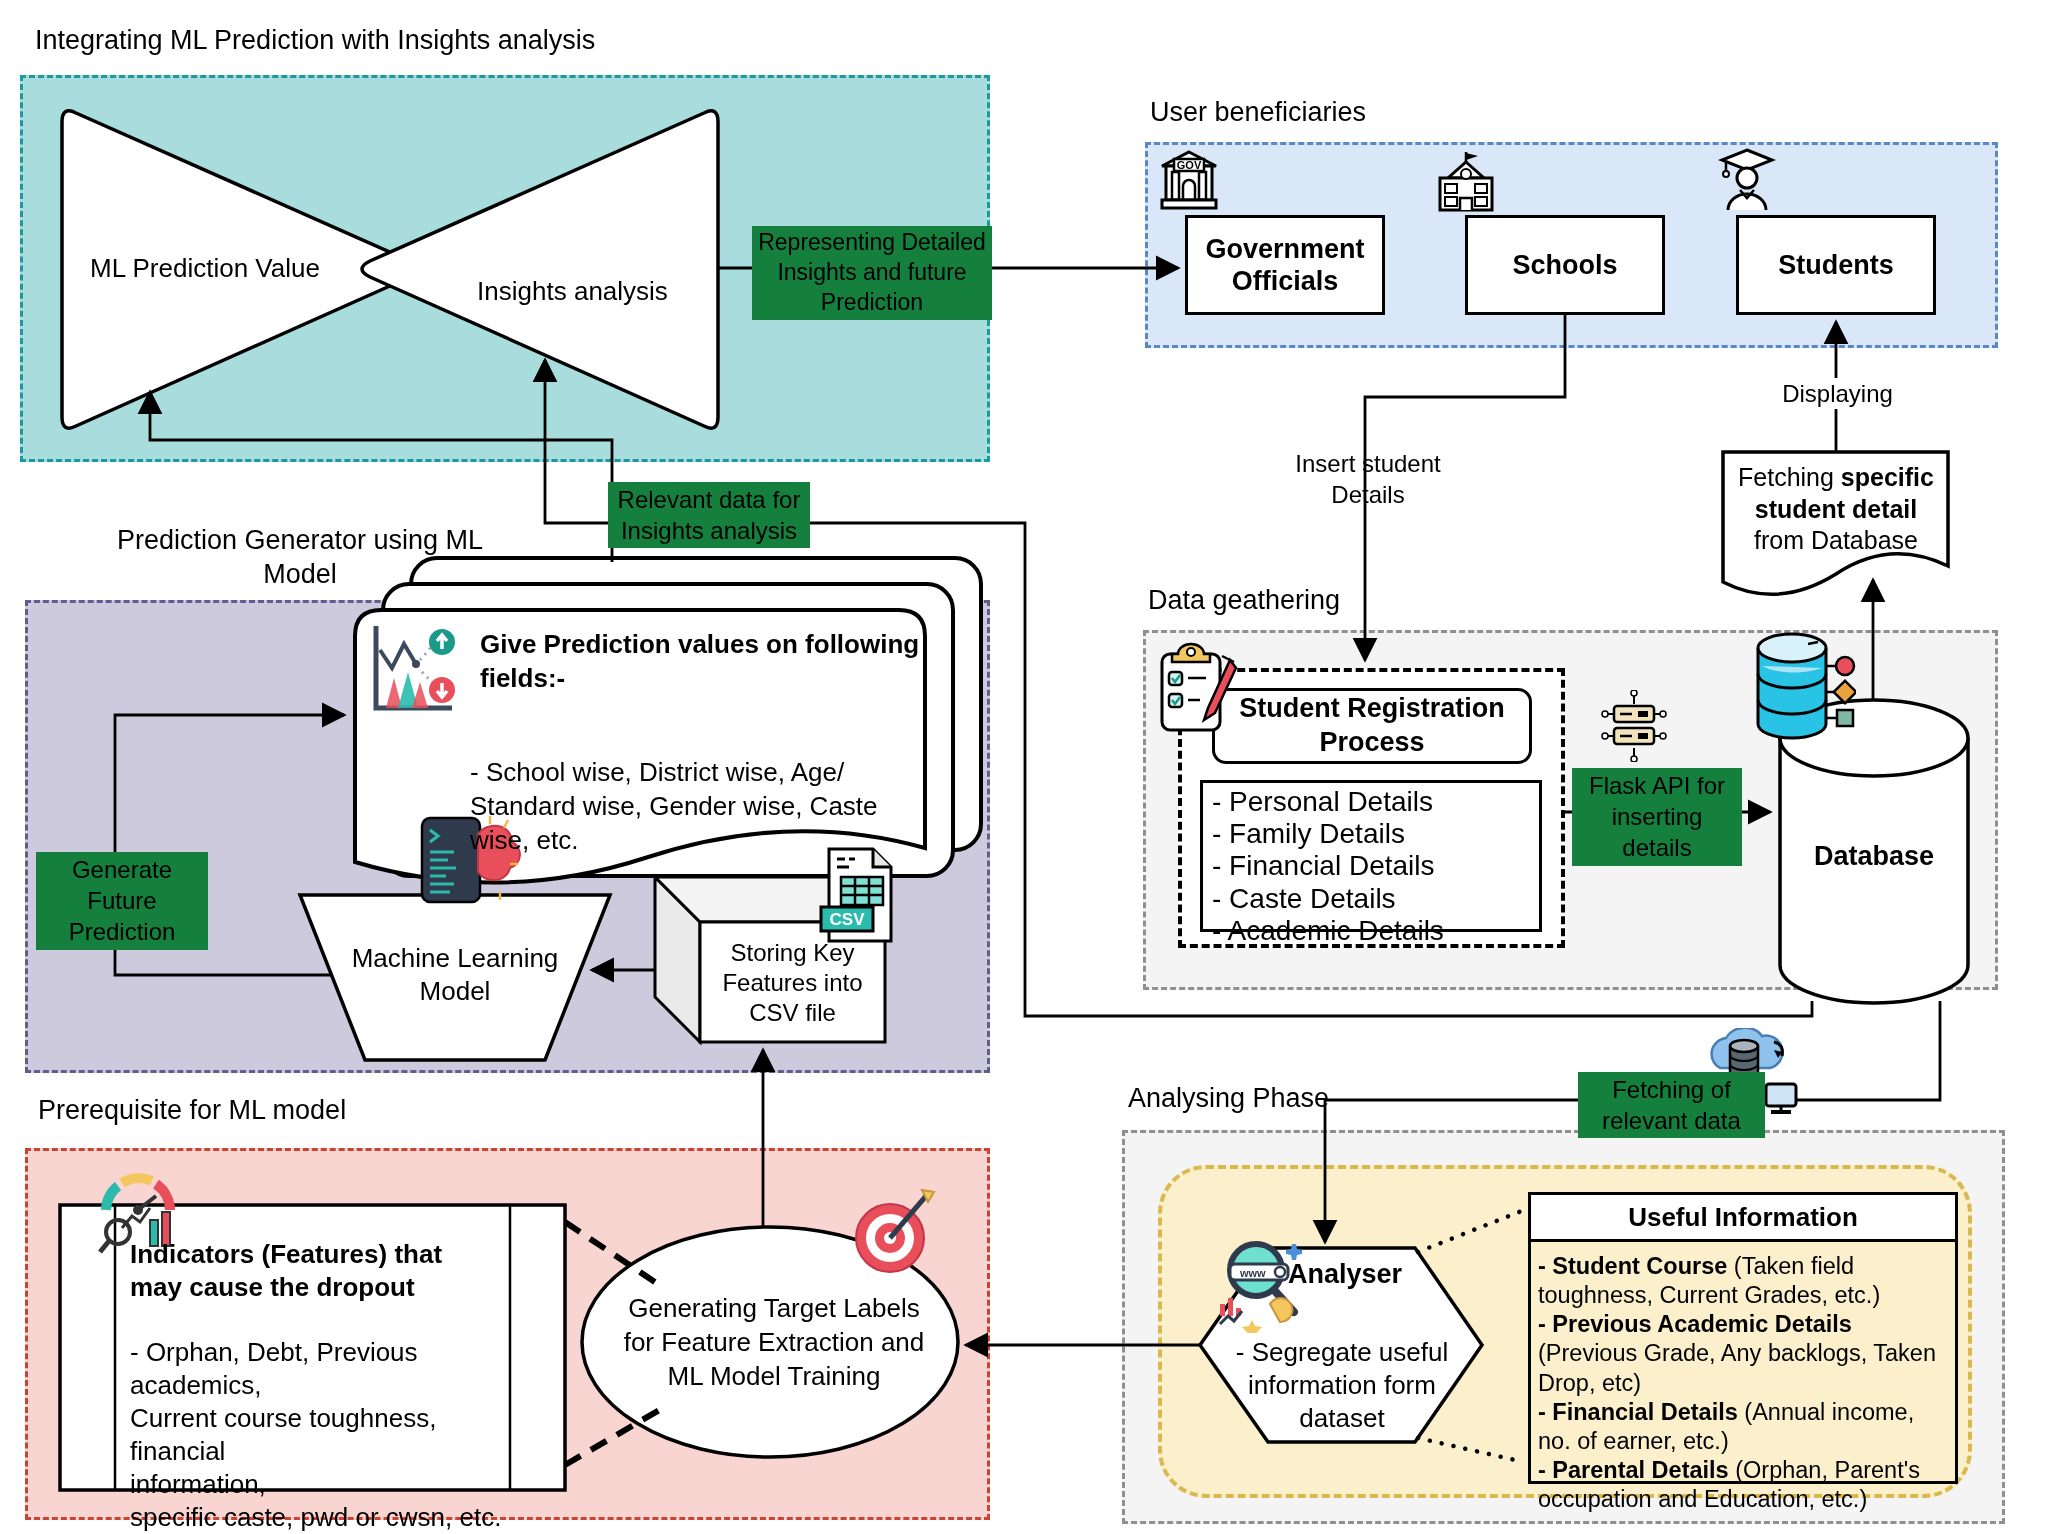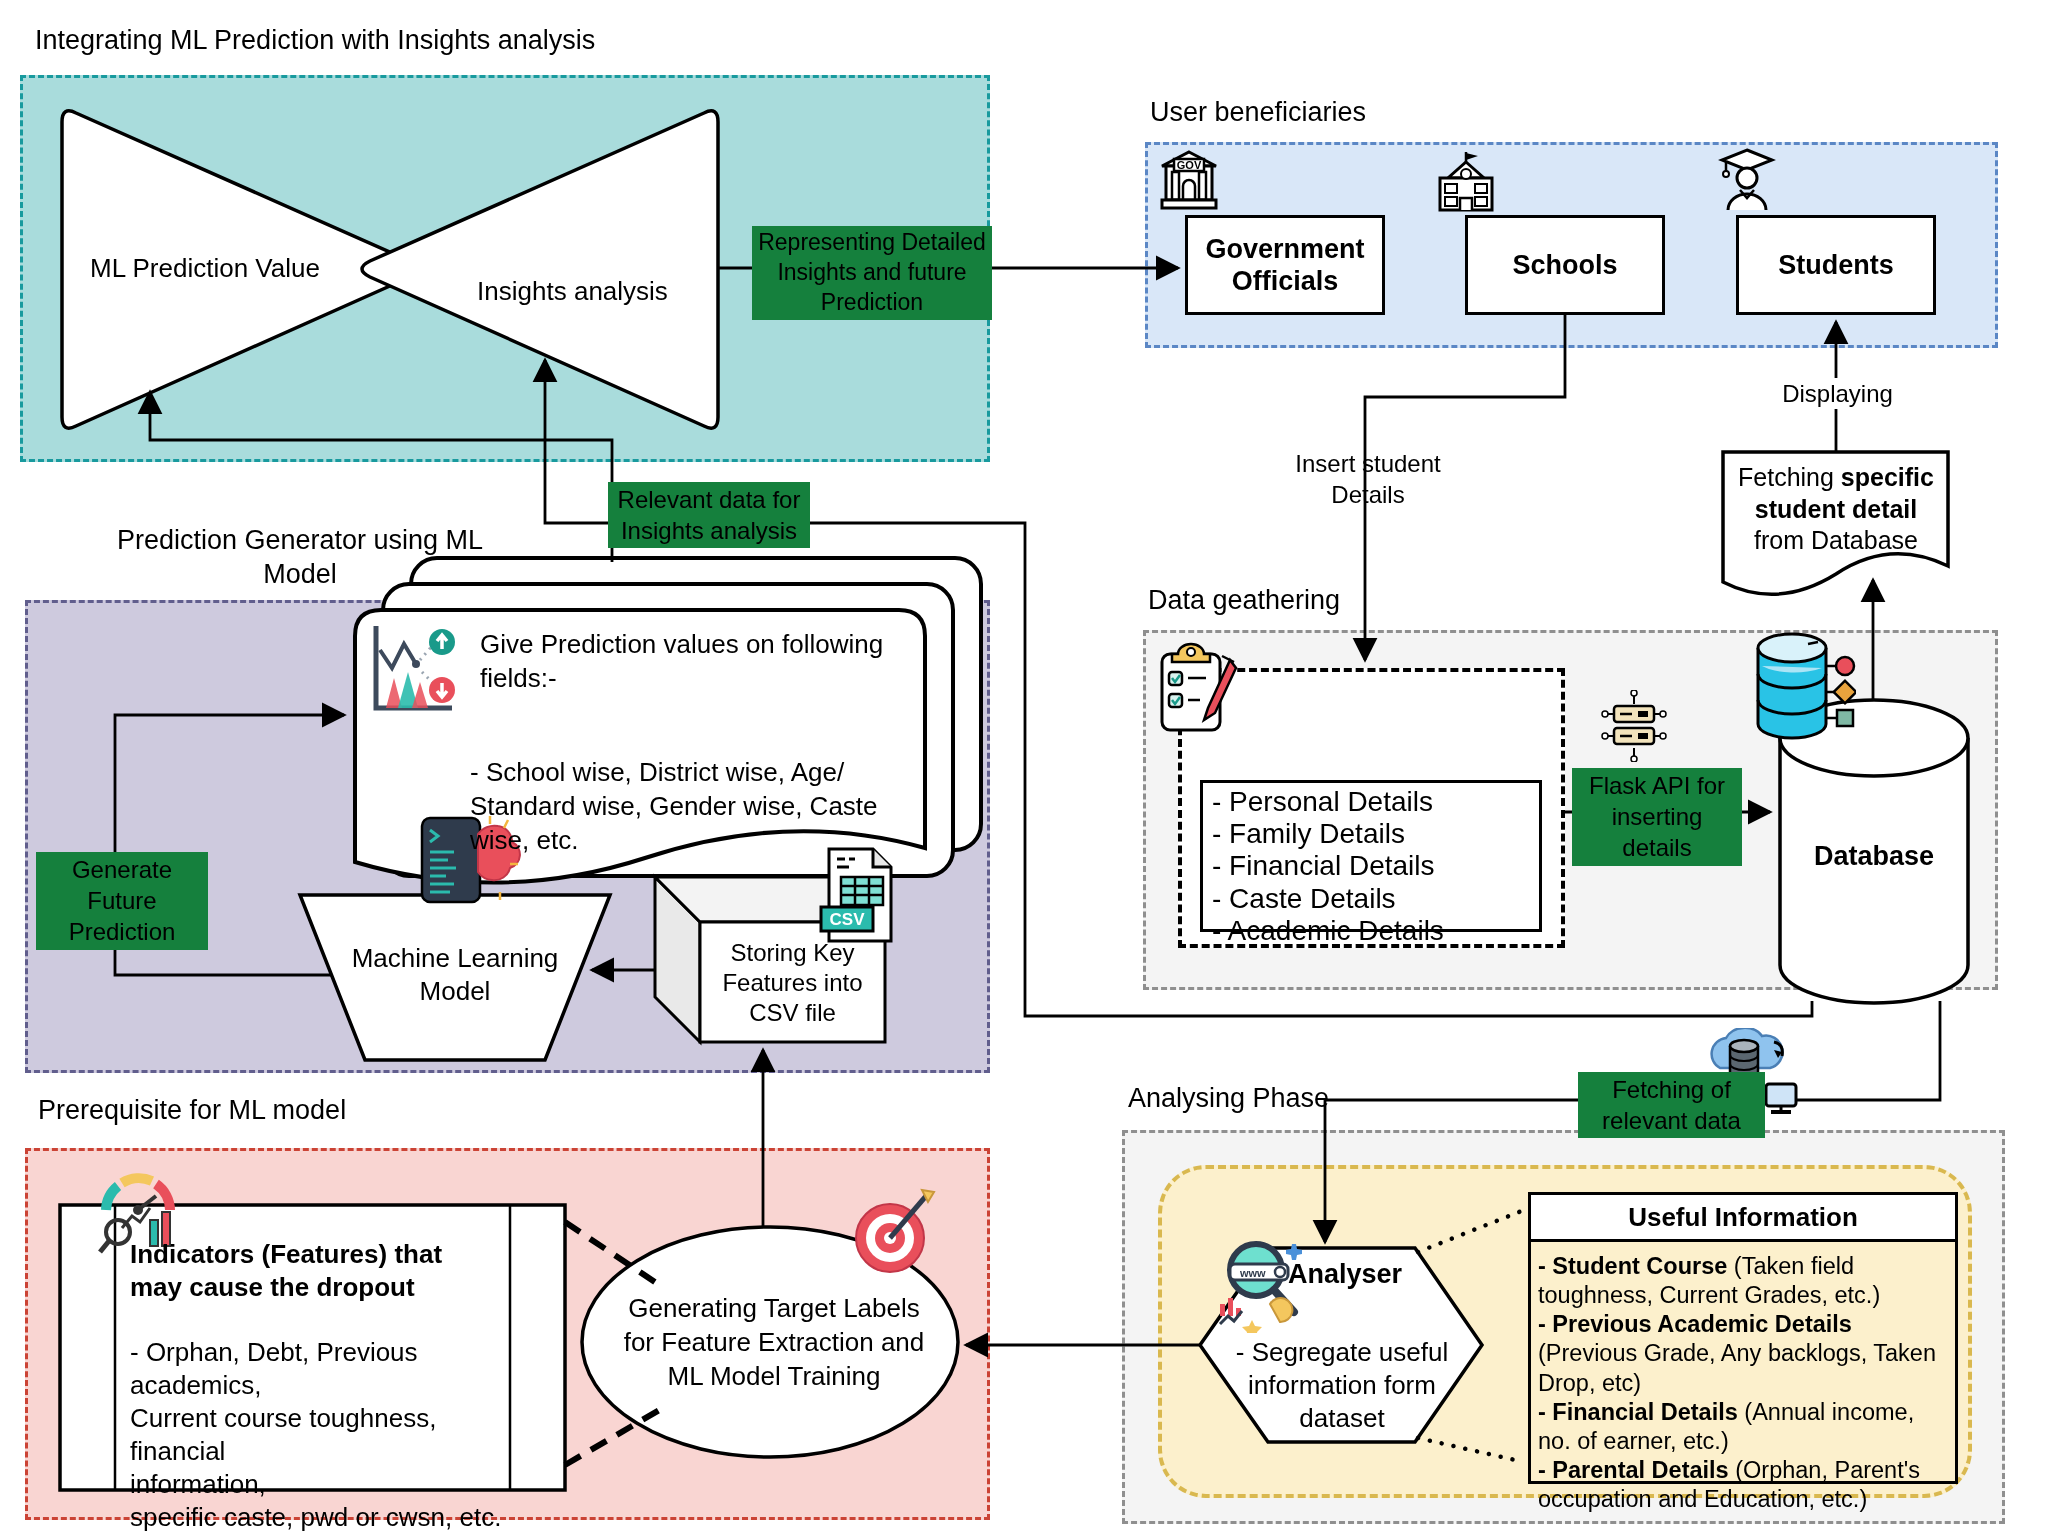--- a/index.html
+++ b/index.html
@@ -320,27 +320,30 @@
 
   <div class="lbl txt" style="left:1283px;top:448px;width:170px;font-size:24px;">Insert student Details</div>
   <div class="lbl txt" style="left:1770px;top:378px;width:135px;font-size:24px;background:#fff;">Displaying</div>
 
   <div class="t txt ctr" style="left:1730px;top:462px;width:212px;font-size:25px;line-height:1.26;">
     <span>Fetching </span><b>specific</b><br>
     <b>student detail</b><br>
     <span>from Database</span>
   </div>
 
-  <div class="t txt" style="left:480px;top:628px;width:440px;font-size:26px;line-height:1.3;">Give Prediction values on following fields:-</div>
+  <div class="t txt" style="left:480px;top:628px;width:440px;font-size:26px;line-height:1.3;font-weight:bold;">Give Prediction values on following fields:-</div>
   <div class="t txt" style="left:470px;top:756px;width:460px;font-size:26px;line-height:1.3;">- School wise, District wise, Age/ Standard wise, Gender wise, Caste wise, etc.</div>
   <div class="lbl wlbl txt" style="left:36px;top:852px;width:160px;font-size:24px;">Generate Future Prediction</div>
   <div class="t txt ctr" style="left:335px;top:942px;width:240px;font-size:26px;">Machine Learning Model</div>
   <div class="t txt ctr" style="left:702px;top:938px;width:181px;font-size:24px;line-height:1.25;">Storing Key Features into CSV file</div>
   <div class="lbl wlbl txt" style="left:608px;top:482px;width:190px;font-size:24px;">Relevant data for Insights analysis</div>
 
+  <div class="t txt ctr bold plainbox" style="left:1212px;top:688px;width:320px;height:76px;border-radius:14px;display:flex;align-items:center;justify-content:center;font-size:27px;z-index:7;">
+      <span>Student Registration Process</span>
+    </div>
   <div class="plainbox" style="left:1200px;top:780px;width:342px;height:152px;"></div>
   <div class="t txt" style="left:1212px;top:786px;font-size:28px;line-height:1.15;">
     <div>- Personal Details</div>
     <div>- Family Details</div>
     <div>- Financial Details</div>
     <div>- Caste Details</div>
     <div>- Academic Details</div>
   </div>
   <div class="lbl wlbl txt" style="left:1572px;top:768px;width:158px;font-size:24px;">Flask API for inserting details</div>
   <div class="t txt ctr bold" style="left:1790px;top:840px;width:168px;font-size:27px;">Database</div>

